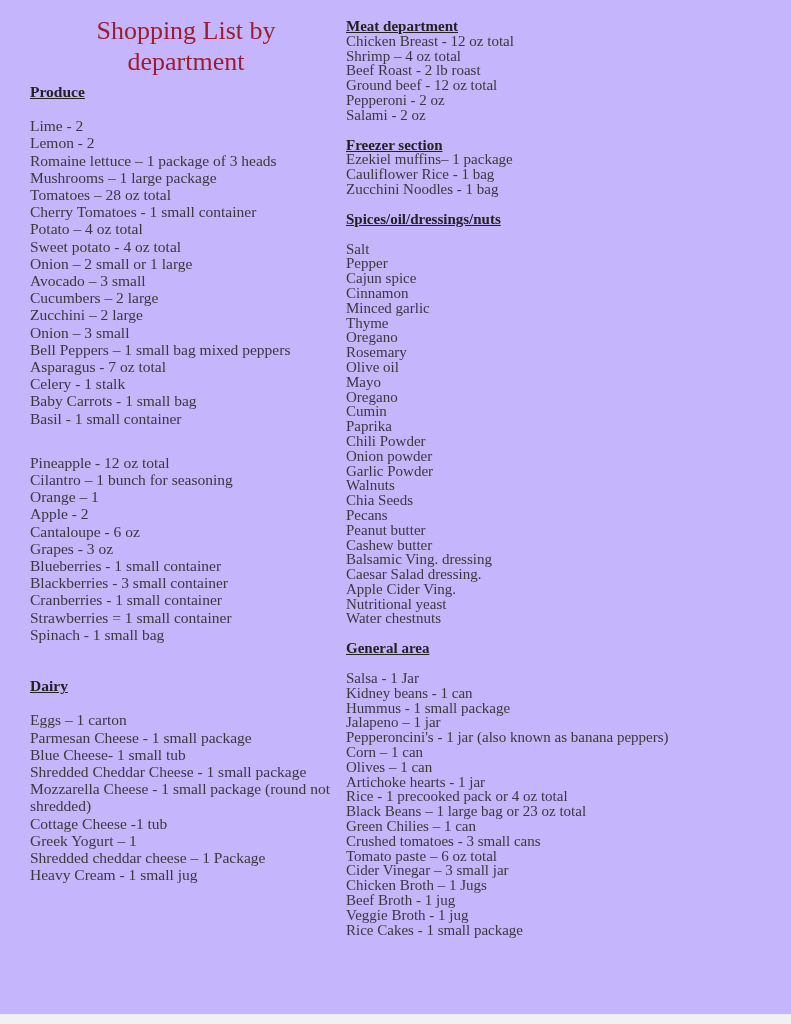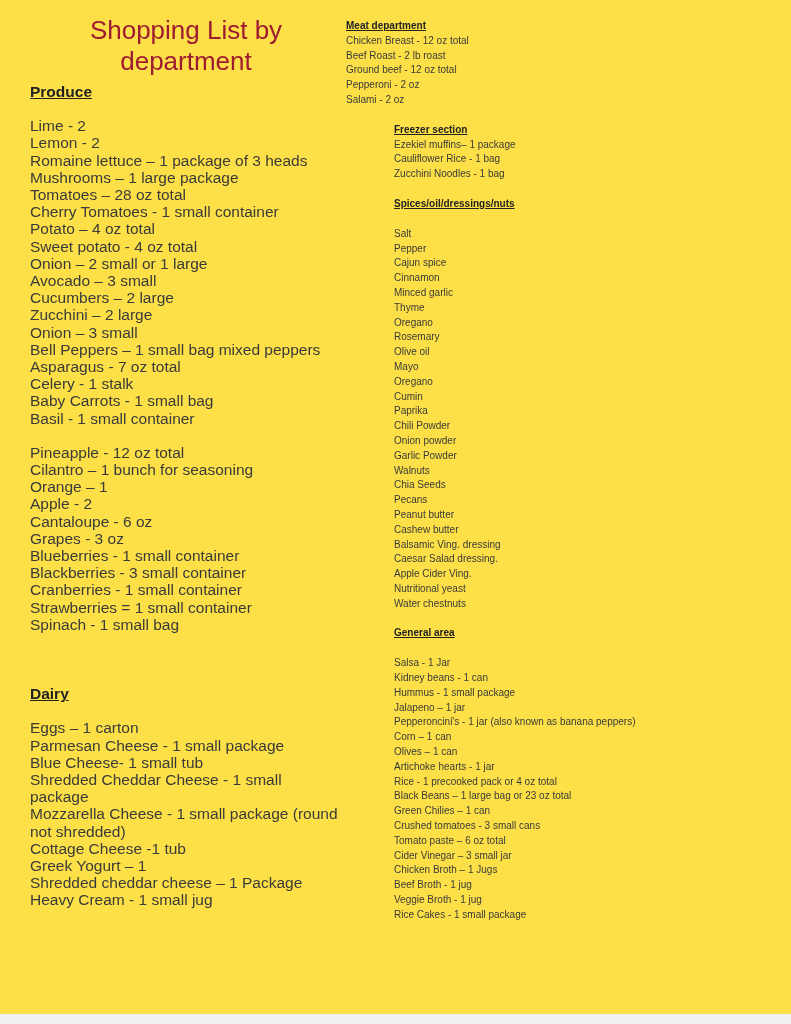--- a/index.html
+++ b/index.html
@@ -4,56 +4,56 @@
 <style>
   html, body {
     margin: 0;
     padding: 0;
     background: #ffffff;
   }
   #page {
     position: relative;
     width: 791px;
     height: 1024px;
-    background: #fde047;
+    background: #c4b5fd;
     overflow: hidden;
-    font-family: Liberation Sans, sans-serif;
+    font-family: Liberation Serif, serif;
     color: #3a3a3a;
   }
   .col { position: absolute; top: 0; }
   .col-left {
     left: 30px;
     width: 312px;
     font-size: 15.5px;
     line-height: 17.2px;
   }
   .col-right {
     left: 346px;
     width: 436px;
-    font-size: 10px;
+    font-size: 15px;
     line-height: 14.8px;
   }
   .page-title {
     margin: 15px 10px 6px 10px;
     font-size: 26px;
     line-height: 31px;
     text-align: center;
     color: #9e1b32;
   }
   .col-right { padding-top: 19px; }
   .section-heading {
     font-weight: bold;
     text-decoration: underline;
     color: #222222;
   }
   .col-left .section-heading.spaced { margin-bottom: 17px; }
   .col-right .section-heading.spaced { margin-bottom: 15px; }
-  .col-left .section + .section { margin-top: 52px; }
-  .col-right .section + .section { margin-top: 15px; margin-left: 48px; }
-  .col-left .group + .group { margin-top: 17px; }
+  .col-left .section + .section { margin-top: 34px; }
+  .col-right .section + .section { margin-top: 15px; }
+  .col-left .group + .group { margin-top: 27px; }
   .item { white-space: normal; }
   .bottom-strip {
     position: absolute;
     left: 0;
     bottom: 0;
     width: 100%;
     height: 9px;
     background: #f1f1f4;
     border-top: 1px solid #ececef;
   }
@@ -116,20 +116,21 @@
           </div>
         </div>
       </div>
   </div>
   <div class="col col-right">
     <div>
         <div class="section">
           <div class="section-heading">Meat department</div>
           <div class="group">
             <div class="item">Chicken Breast - 12 oz total</div>
+            <div class="item">Shrimp – 4 oz total</div>
             <div class="item">Beef Roast - 2 lb roast</div>
             <div class="item">Ground beef - 12 oz total</div>
             <div class="item">Pepperoni - 2 oz</div>
             <div class="item">Salami - 2 oz</div>
           </div>
         </div>
         <div class="section">
           <div class="section-heading">Freezer section</div>
           <div class="group">
             <div class="item">Ezekiel muffins– 1 package</div>

